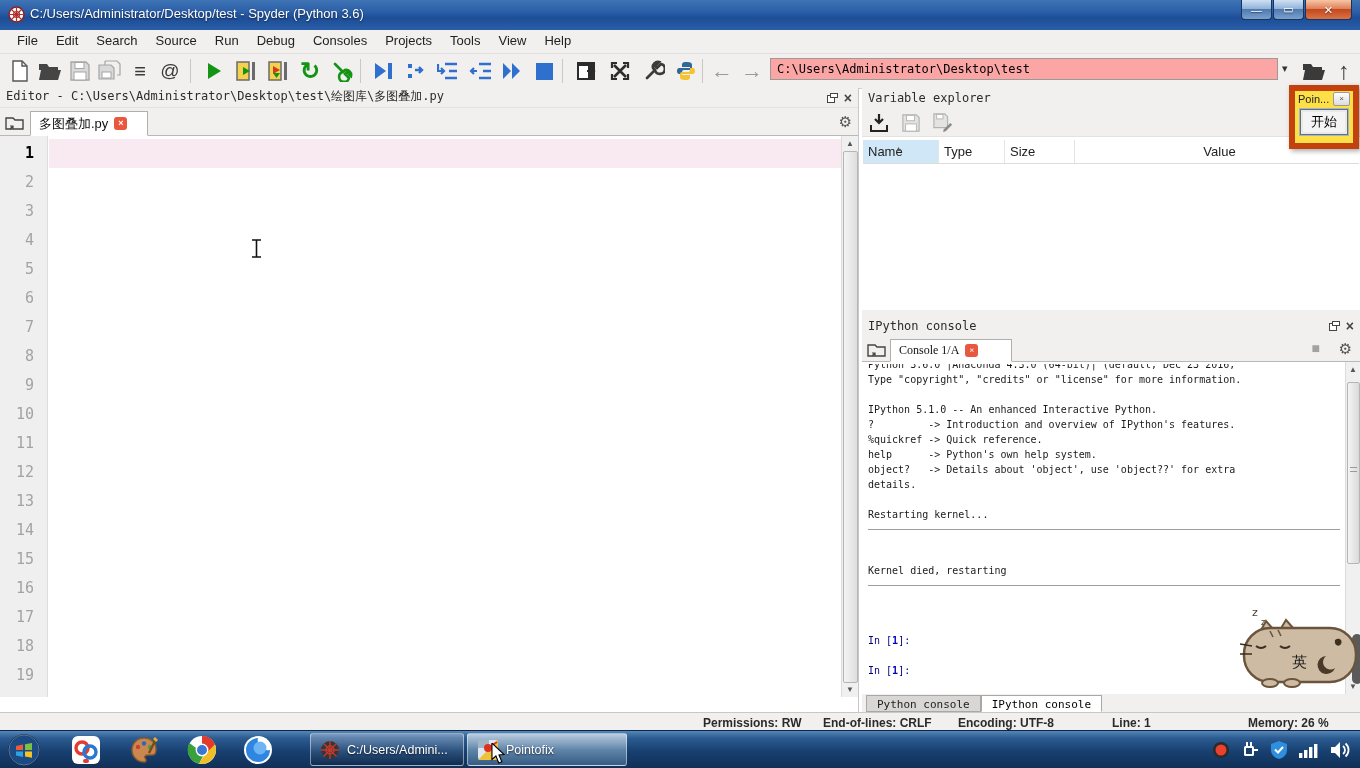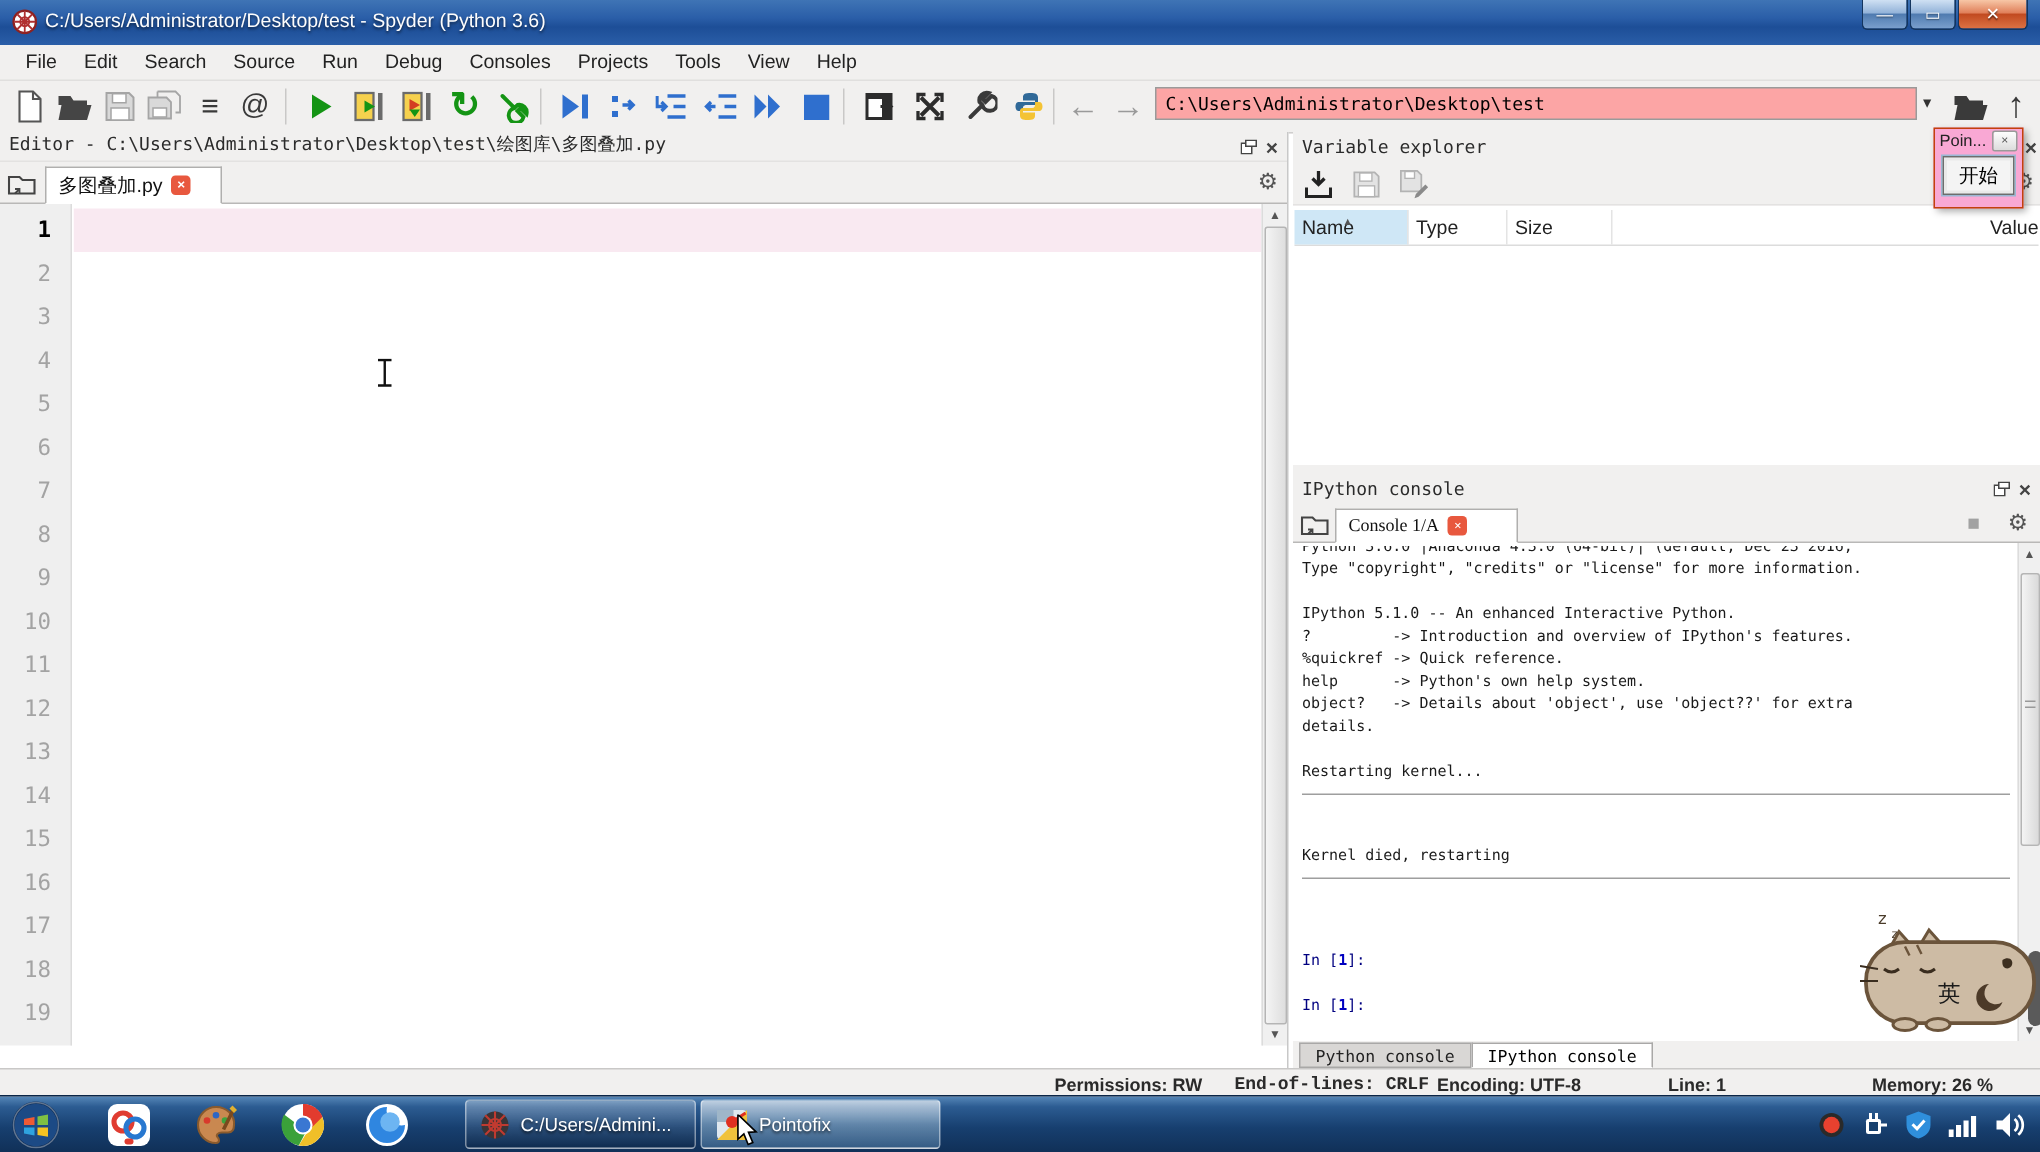--- a/index.html
+++ b/index.html
@@ -70,21 +70,21 @@
   #ve-pane{position:absolute;left:862px;top:88px;width:498px;height:222px;background:#fff}
   #ve-header{position:absolute;left:0;top:0;width:100%;height:20px;background:#f1f0ef;display:flex;align-items:center;
     justify-content:space-between;padding:0 6px;box-sizing:border-box}
   #ve-toolbar{position:absolute;left:0;top:20px;width:100%;height:28px;background:#f1f0ef;border-bottom:1px solid #e3e2e1}
   .vebtn{position:absolute;top:3px;width:26px;height:24px;display:flex;align-items:center;justify-content:center}
   #ve-table-header{position:absolute;left:1px;top:52px;width:496px;height:23px;border-bottom:1px solid #dcdcdc;font-size:13px;color:#222}
   .ve-col{position:absolute;top:0;height:23px;line-height:23px;border-right:1px solid #e4e4e4;padding-left:5px;box-sizing:border-box}
   #ve-col-name{left:0;width:76px;background:#cfe7f6}
   #ve-col-type{left:76px;width:66px}
   #ve-col-size{left:142px;width:70px}
-  #ve-col-value{left:212px;width:284px;text-align:right;border-right:none}
+  #ve-col-value{left:212px;width:284px;text-align:center;border-right:none}
   #sort-caret{position:absolute;left:32px;top:-3px;font-size:7px;color:#555}
 
   #h-splitter{position:absolute;left:862px;top:310px;width:498px;height:6px;background:#f1f0ef}
 
   
   #console-pane{position:absolute;left:862px;top:316px;width:498px;height:396px;background:#fff}
   #console-header{position:absolute;left:0;top:0;width:100%;height:20px;background:#f1f0ef;display:flex;align-items:center;
     justify-content:space-between;padding:0 6px;box-sizing:border-box}
   #console-tabbar{position:absolute;left:0;top:20px;width:100%;height:26px;background:#f1f0ef;border-bottom:1px solid #b9b8b7;box-sizing:border-box}
   #console-content{position:absolute;left:0;top:46px;width:484px;height:332px;overflow:hidden;padding:2px 0 0 6px;box-sizing:border-box;
@@ -102,21 +102,21 @@
   #console-bottom-tabs{position:absolute;left:0;top:378px;width:100%;height:18px;background:#f1f0ef;display:flex;align-items:flex-end}
   .btab{font-family:"DejaVu Sans Mono",monospace;font-size:11px;height:17px;line-height:17px;padding:0 10px;
     border:1px solid #a9a8a7;box-sizing:border-box}
   .btab.inactive{background:#d9d7d5;margin-left:4px;color:#222}
   .btab.active{background:#fff;border-bottom:1px solid #fff;color:#000}
 
   
   #cat{position:absolute;left:378px;top:288px;width:122px;height:88px;z-index:30}
 
   
-  #poin-win{position:absolute;left:1289px;top:85px;width:58px;height:52px;background:#f9a8d4;border:1px solid #c2410c;
+  #poin-win{position:absolute;left:1289px;top:85px;width:58px;height:52px;background:#fde047;border:6px solid #c2410c;
     box-shadow:2px 2px 5px rgba(0,0,0,.35);z-index:60}
   #poin-title{height:16px;display:flex;align-items:center;justify-content:space-between;padding:0 3px;font-size:11px;color:#222}
   #poin-min{width:15px;height:12px;border:1px solid #9a9a9a;border-radius:2px;background:linear-gradient(#fdfdfd,#dcdcdc);
     font-size:8px;line-height:11px;text-align:center;color:#555}
   #poin-start{margin:2px auto 0;display:block;width:48px;height:26px;background:#f4f4f4;border:1px solid #6d6d6d;
     box-shadow:inset 0 0 0 2px #e9e9e9, 0 0 0 1px #9ab8d4;font-size:13px;font-family:"Liberation Sans",sans-serif}
   #ve-hidden-close{position:absolute;right:2px;top:4px}
 
   
   #statusbar{position:absolute;left:0;top:712px;width:1360px;height:19px;background:#f1f0ef;border-top:1px solid #c9c8c7}
@@ -489,21 +489,21 @@
 <div id="poin-win">
   <div id="poin-title">
     <span>Poin...</span>
     <span id="poin-min">×</span>
   </div>
   <button id="poin-start">开始</button>
 </div>
 
 <div id="statusbar">
     <span class="status-item" style="left: 703px;">Permissions: RW</span>
-    <span class="status-item" style="left: 823px; font-family: Liberation Mono, monospace;">End-of-lines: CRLF</span>
+    <span class="status-item" style="left: 823px;">End-of-lines: CRLF</span>
     <span class="status-item" style="left: 958px;">Encoding: UTF-8</span>
     <span class="status-item" style="left: 1112px;">Line: 1</span>
     <span class="status-item" style="left: 1218px; margin-top: 24px;">Column: 1</span>
     <span class="status-item" style="left: 1248px;">Memory: 26 %</span>
   </div>
 
 <div id="taskbar">
   <div class="qicon" style="left:8px">
     <svg width="32" height="32" viewBox="0 0 32 32">
       <circle cx="16" cy="16" r="15" fill="#1c4a85" stroke="#0d2c55" stroke-width="1.5"></circle>

